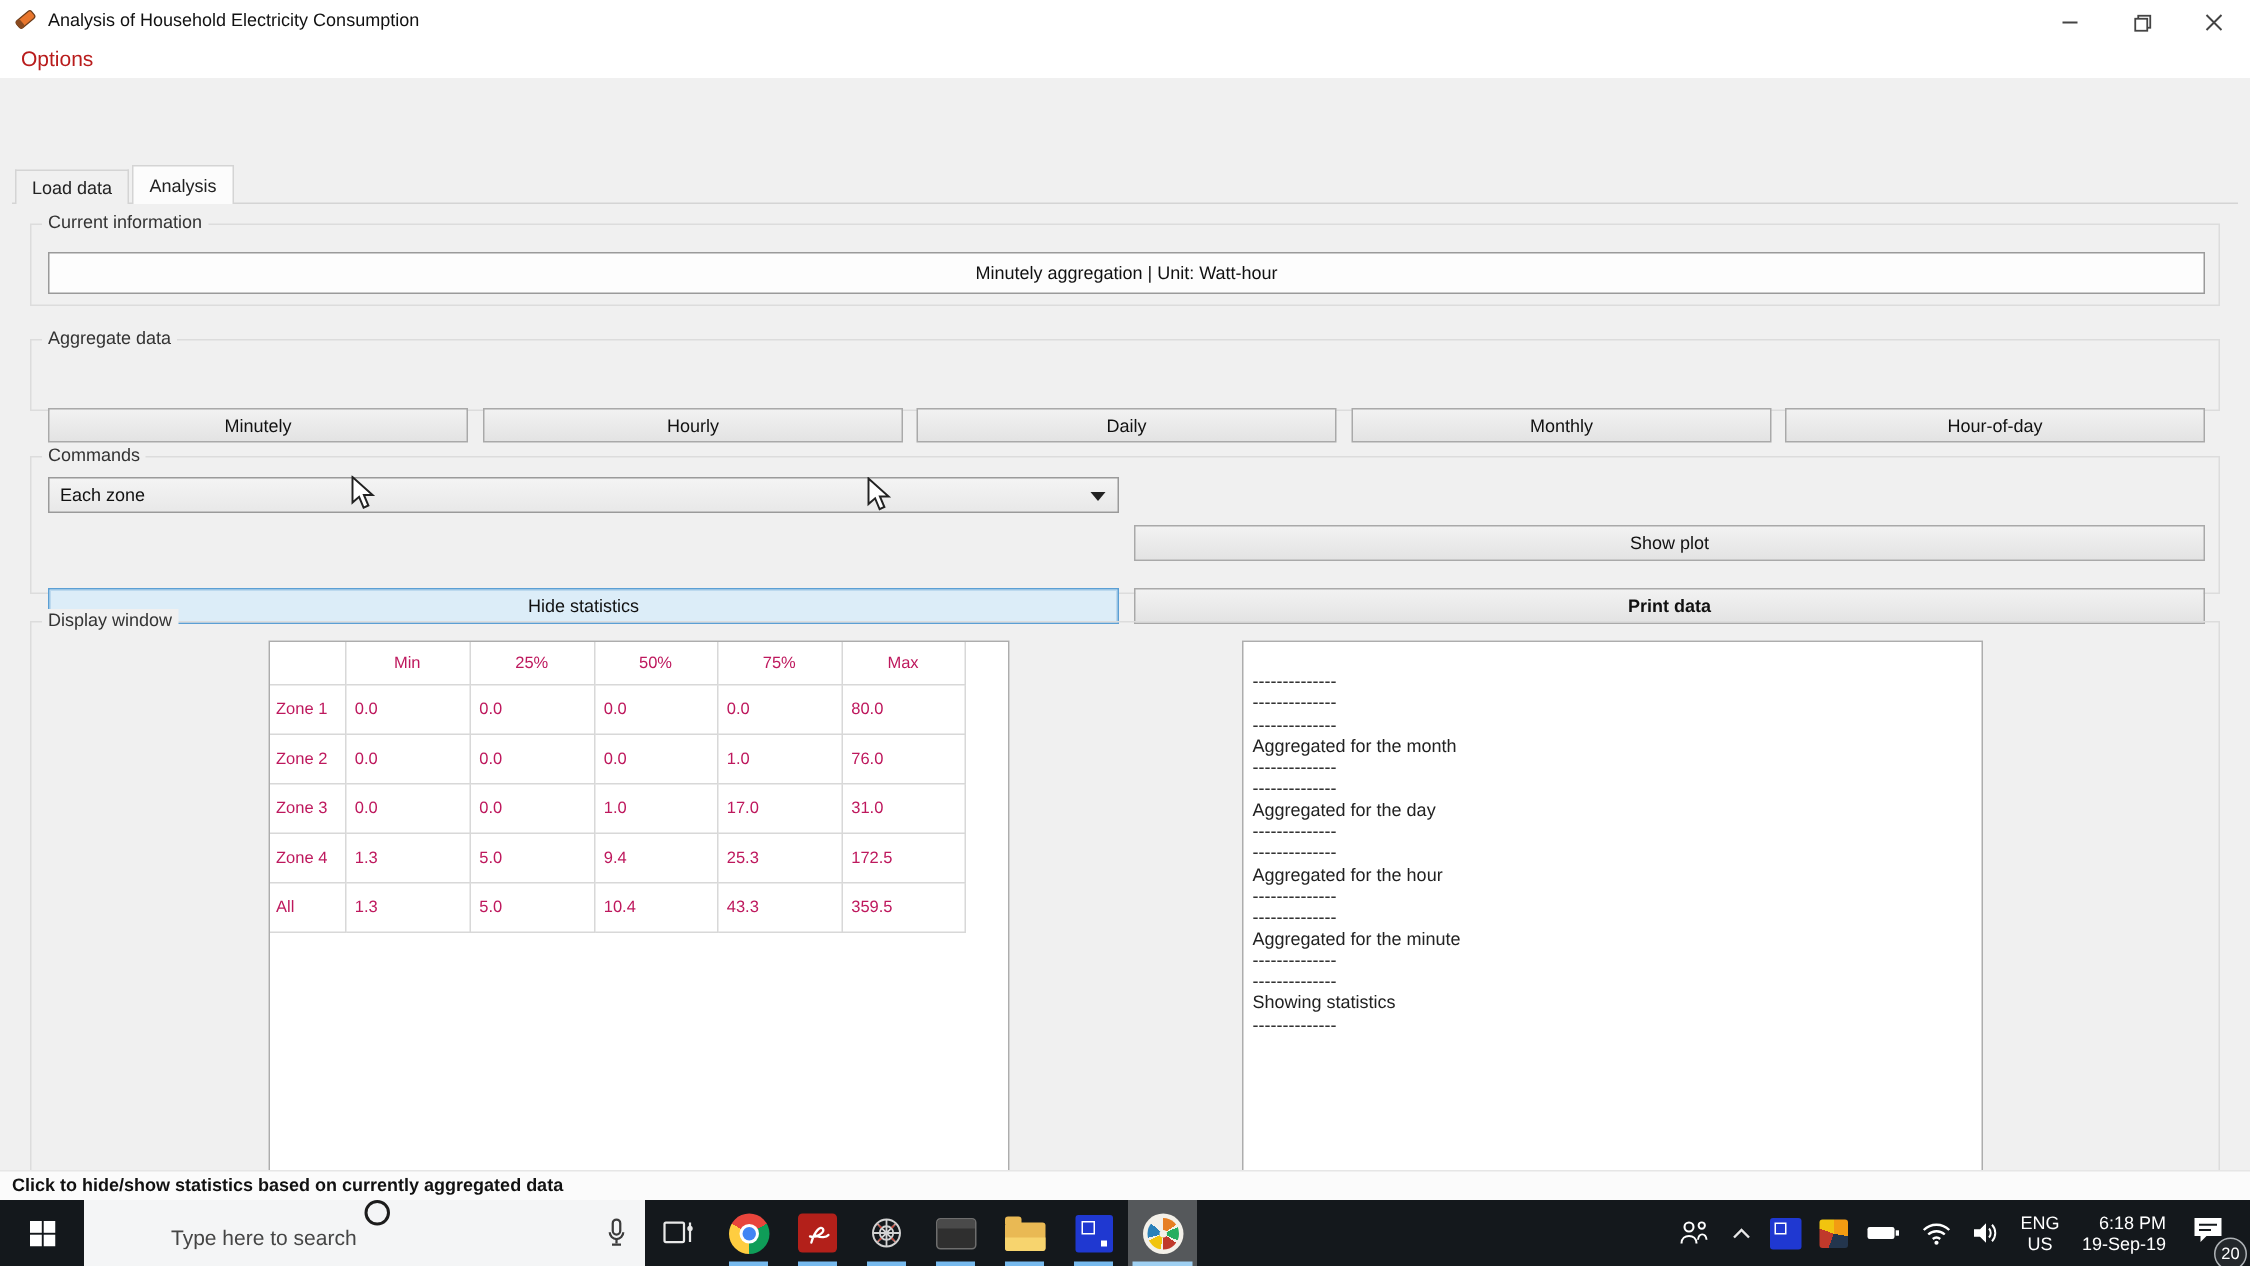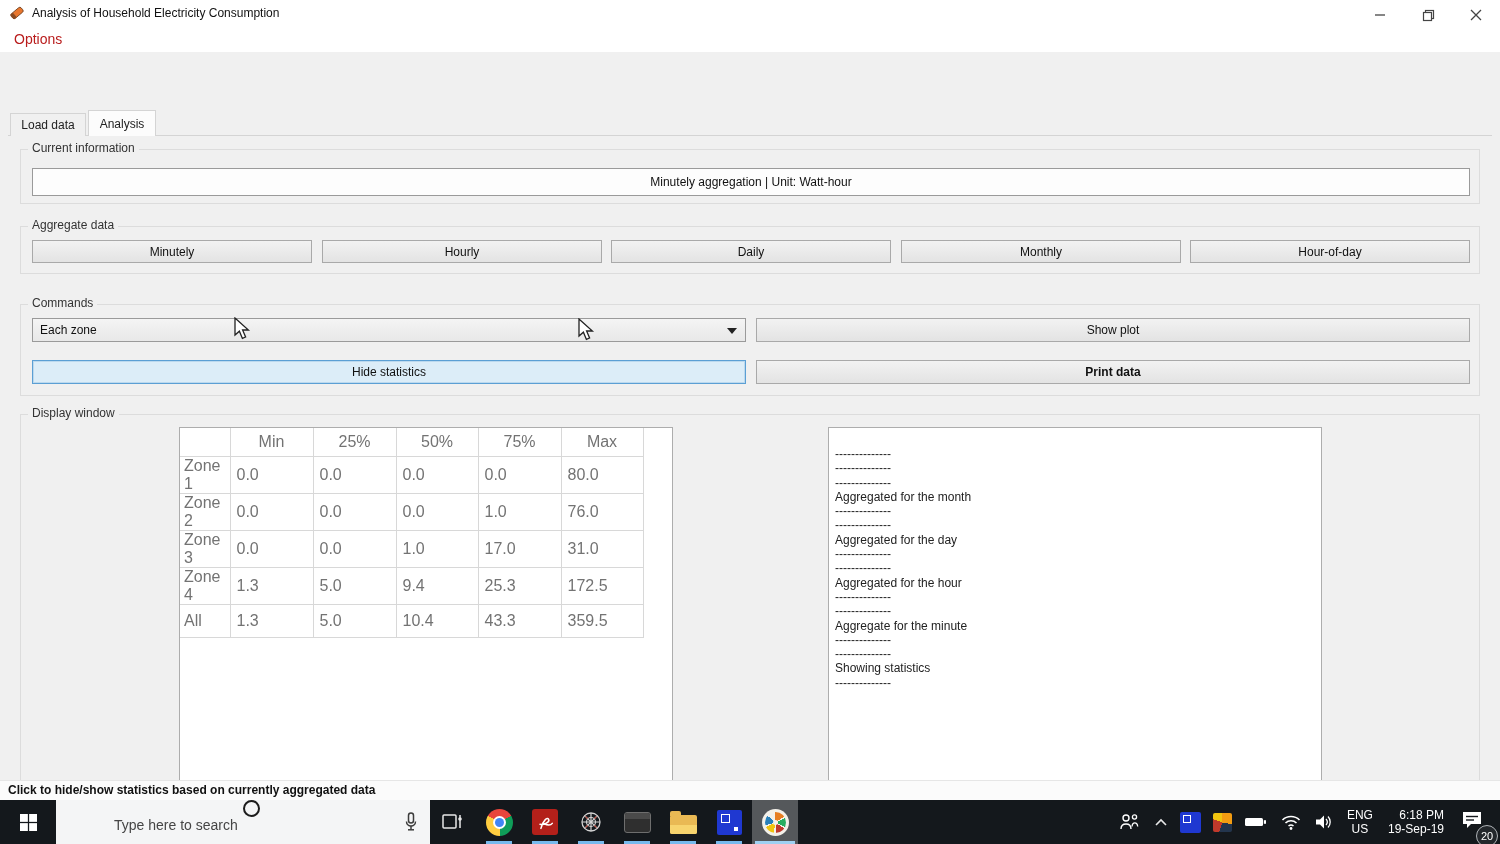--- a/index.html
+++ b/index.html
@@ -31,36 +31,36 @@
 
   .gb-current { left:20px; top:97px;  width:1460px; height:55px; }
   .gb-aggr    { left:20px; top:174px; width:1460px; height:48px; }
   .gb-cmd     { left:20px; top:252px; width:1460px; height:92px; }
   .gb-disp    { left:20px; top:362px; width:1460px; height:417px; }
 
   .info-field { position:absolute; left:11px; top:18px; width:1438px; height:28px; background:#fdfdfd;
                 border:1px solid #9a9a9a; display:flex; align-items:center; justify-content:center; font-size:12px; color:#111; }
 
   .btn { position:absolute; height:23px; background:linear-gradient(#f2f2f2,#e3e3e3); border:1px solid #a9a9a9;
-         display:flex; align-items:center; justify-content:center; font-size:12px; color:#111; cursor:default; }
+         display:flex; align-items:center; justify-content:center; font-size:12px; color:#111; cursor:default;margin-top:32px; }
   .aggr-btn { top:13px; width:280px; }
   .a0{left:11px}.a1{left:301px}.a2{left:590px}.a3{left:880px}.a4{left:1169px}
 
   .combo { position:absolute; left:11px; top:13px; width:714px; height:24px; background:linear-gradient(#f4f4f4,#e8e8e8);
            border:1px solid #9a9a9a; display:flex; align-items:center; padding-left:7px; font-size:12px; color:#111; }
   .combo-arrow { position:absolute; right:8px; top:9px; width:0; height:0;
                  border-left:5px solid transparent; border-right:5px solid transparent; border-top:6px solid #222; }
   .cmd-btn { width:714px; height:24px; }
   .b-show  { left:735px; top:13px; }
   .b-hide  { left:11px;  top:55px; background:#dcedf8; border:1px solid #5b9fd4; box-shadow:inset 0 0 0 1px #bcd9ee; }
   .b-print { left:735px; top:55px;font-weight:bold; }
 
   
   .table-wrap { position:absolute; left:158px; top:12px; width:494px; height:372px; background:#ffffff; border:1px solid #adadad; overflow:hidden; }
-  table.stats { border-collapse:collapse; font-size:16px; color:#737373; }
+  table.stats { border-collapse:collapse; font-size:11px; color:#be185d; }
   table.stats th { font-weight:normal; height:28px; text-align:center; border:1px solid #d8d8d8; border-top:none; background:#fff; }
   table.stats th:first-child { border-left:none; width:50px; }
   table.stats td { height:33px; border:1px solid #d8d8d8; padding-left:6px; text-align:left; vertical-align:middle; }
   table.stats td:first-child { border-left:none; padding-left:4px; }
   table.stats tr td:nth-child(2),table.stats tr th:nth-child(2){width:83px}
   table.stats tr td:nth-child(3),table.stats tr th:nth-child(3){width:83px}
   table.stats tr td:nth-child(4),table.stats tr th:nth-child(4){width:82px}
   table.stats tr td:nth-child(5),table.stats tr th:nth-child(5){width:83px}
   table.stats tr td:nth-child(6),table.stats tr th:nth-child(6){width:82px}
 
@@ -250,21 +250,21 @@
           <div>--------------</div>
           <div>Aggregated for the month</div>
           <div>--------------</div>
           <div>--------------</div>
           <div>Aggregated for the day</div>
           <div>--------------</div>
           <div>--------------</div>
           <div>Aggregated for the hour</div>
           <div>--------------</div>
           <div>--------------</div>
-          <div>Aggregate for the minute</div>
+          <div>Aggregated for the minute</div>
           <div>--------------</div>
           <div>--------------</div>
           <div>Showing statistics</div>
           <div>--------------</div>
         </div>
     </div>
   </div>
 
   <div class="statusbar">
     <span class="status-text">Click to hide/show statistics based on currently aggregated data</span>

